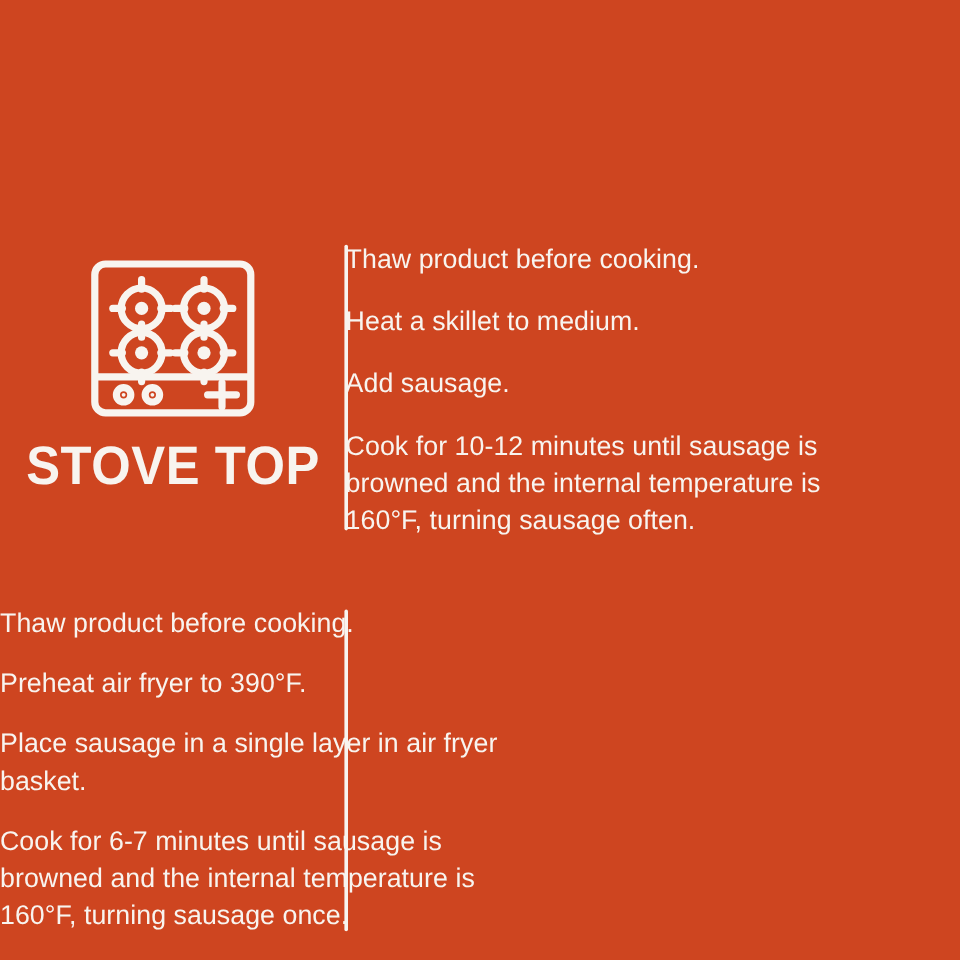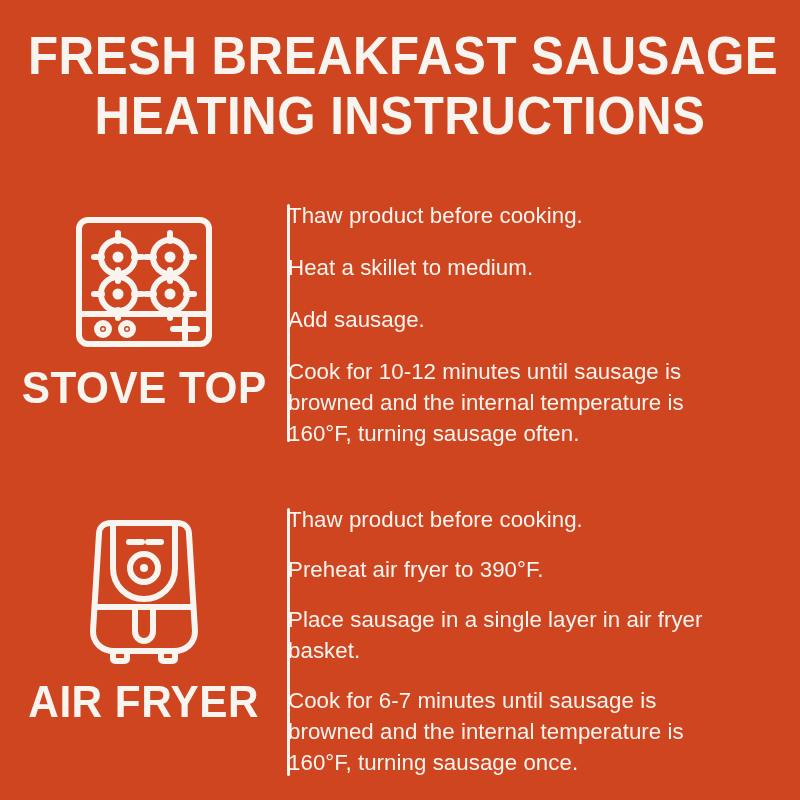--- a/index.html
+++ b/index.html
@@ -118,24 +118,20 @@
   }
   .step:last-child { margin-bottom: 0; }
 
   svg { display: block; }
 </style>
 </head>
 <body>
 
 <div class="poster">
 
-  <div class="title-block">
-    <span class="title-line">FRESH BREAKFAST SAUSAGE</span>
-    <span class="title-line">HEATING INSTRUCTIONS</span>
-  </div>
 
   <div class="divider" id="divider-stove"></div>
   <div class="divider" id="divider-fryer"></div>
 
   <div class="section" id="section-stove">
     <div class="icon-col">
       <div class="icon-wrap">
         <svg width="140" height="134" viewBox="0 0 140 134" fill="none" stroke="#F8F4EF" stroke-width="6" stroke-linecap="round" stroke-linejoin="round">
 
           <rect x="5" y="5" width="130" height="124" rx="9" ry="9"></rect>
@@ -192,46 +188,20 @@
 
     <div class="steps-col">
       <div class="step">Thaw product before cooking.</div>
       <div class="step">Heat a skillet to medium.</div>
       <div class="step">Add sausage.</div>
       <div class="step">Cook for 10-12 minutes until sausage is browned and the internal temperature is 160°F, turning sausage often.</div>
     </div>
   </div>
 
   <div class="section" id="section-fryer">
-    <div class="icon-col">
-      <div class="icon-wrap">
-        <svg width="124" height="146" viewBox="0 0 124 146" fill="none" stroke="#F8F4EF" stroke-width="6" stroke-linecap="round" stroke-linejoin="round">
-
-          <path d="M17 16 C17 9 22 5 29 5 L95 5 C102 5 107 9 107 16
-                   L113 113 C113 125 104 133 92 133 L32 133
-                   C20 133 11 125 11 113 Z"></path>
-
-          <path d="M31 5 L31 50 C31 68 45 81 62 81 C79 81 93 68 93 50 L93 5"></path>
-
-          <line x1="47" y1="24" x2="60" y2="24"></line>
-          <line x1="66" y1="24" x2="79" y2="24"></line>
-
-          <circle cx="62" cy="50" r="14"></circle>
-          <circle cx="62" cy="50" r="4" fill="#F8F4EF" stroke="none"></circle>
-
-          <line x1="13" y1="89" x2="111" y2="89"></line>
-
-          <path d="M53 89 L53 113 C53 119 57 123 62 123 C67 123 71 119 71 113 L71 89"></path>
-
-          <rect x="31" y="133" width="14" height="10" rx="2" ry="2"></rect>
-          <rect x="79" y="133" width="14" height="10" rx="2" ry="2"></rect>
-        </svg>
-      </div>
-      <div class="icon-label">AIR FRYER</div>
-    </div>
 
     <div class="steps-col">
       <div class="step">Thaw product before cooking.</div>
       <div class="step">Preheat air fryer to 390°F.</div>
       <div class="step">Place sausage in a single layer in air fryer basket.</div>
       <div class="step">Cook for 6-7 minutes until sausage is browned and the internal temperature is 160°F, turning sausage once.</div>
     </div>
   </div>
 
 </div>

